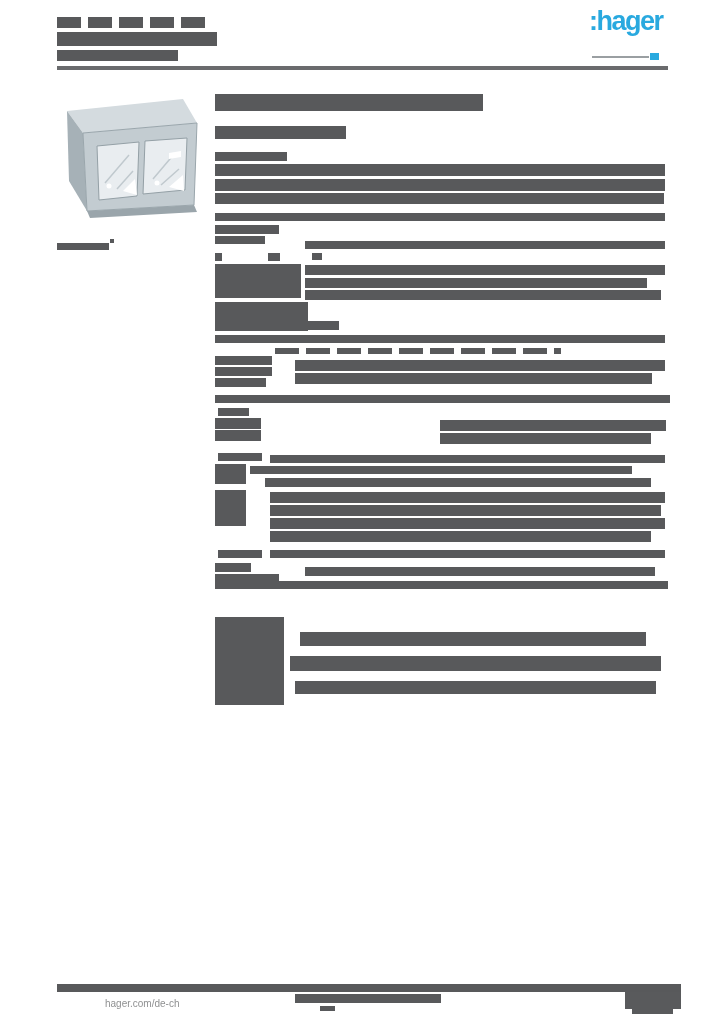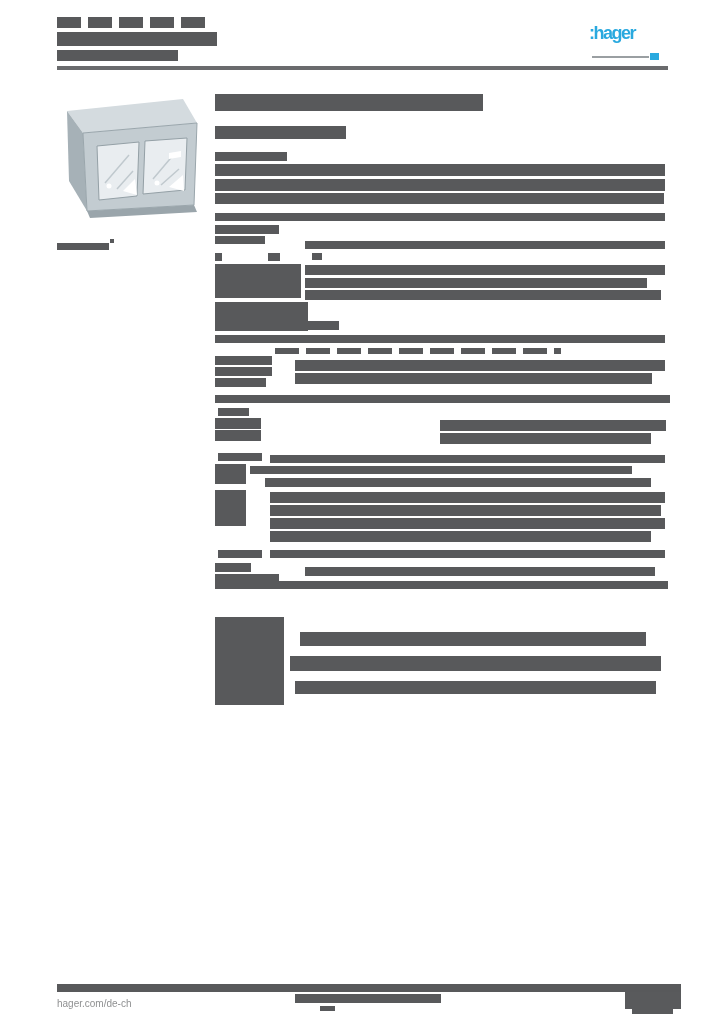--- a/index.html
+++ b/index.html
@@ -2,29 +2,29 @@
 <html style="--red: #58595b; --rule: #6a6b6d; --accent: #29a9df;"><head>
 <meta charset="utf-8">
 <style>
   html,body{margin:0;padding:0;background:#ffffff;}
   #page{position:relative;width:724px;height:1024px;background:#ffffff;overflow:hidden;
         font-family:"Liberation Sans", sans-serif;}
   .abs{position:absolute;}
   .bar{position:absolute;background:var(--red,#58595b);}
   .bar.words{background:repeating-linear-gradient(90deg,var(--red,#58595b) 0 24px,transparent 24px 31px);}
   #header-rule{position:absolute;left:57px;top:66px;width:611px;height:4px;background:var(--rule,#6a6b6d);}
-  #logo-text{position:absolute;left:589px;top:24px;width:80px;font-weight:700;font-size:18px;
+  #logo-text{position:absolute;left:589px;top:8px;width:80px;font-weight:700;font-size:27px;
              letter-spacing:-1.5px;color:var(--accent,#29a9df);line-height:1;}
   #logo-underline{position:absolute;left:592px;top:56px;width:57px;height:2px;background:#9a9fa2;}
   #logo-square{position:absolute;left:650px;top:53px;width:9px;height:7px;background:var(--accent,#29a9df);}
   #image-card{position:absolute;left:57px;top:91px;width:148px;height:146px;background:#ffffff;}
   #footer-band{position:absolute;left:57px;top:984px;width:624px;height:8px;background:var(--red,#58595b);}
   #footer-url-box{position:absolute;left:55px;top:992px;width:116px;height:22px;background:#ffffff;
                   display:flex;align-items:center;}
-  #footer-url-box span{font-size:10px;color:#8f9091;padding-left:2px;white-space:nowrap;}
+  #footer-url-box span{font-size:10px;color:#8f9091;padding-left:2px;white-space:nowrap;margin-left:48px;}
   #page-badge{position:absolute;left:625px;top:992px;width:56px;height:17px;background:#595a5c;}
   #page-badge-sub{position:absolute;left:632px;top:1009px;width:41px;height:5px;background:#595a5c;}
 </style>
 </head>
 <body>
 
 <div id="page">
 
   <div id="header-rule"></div>
 

